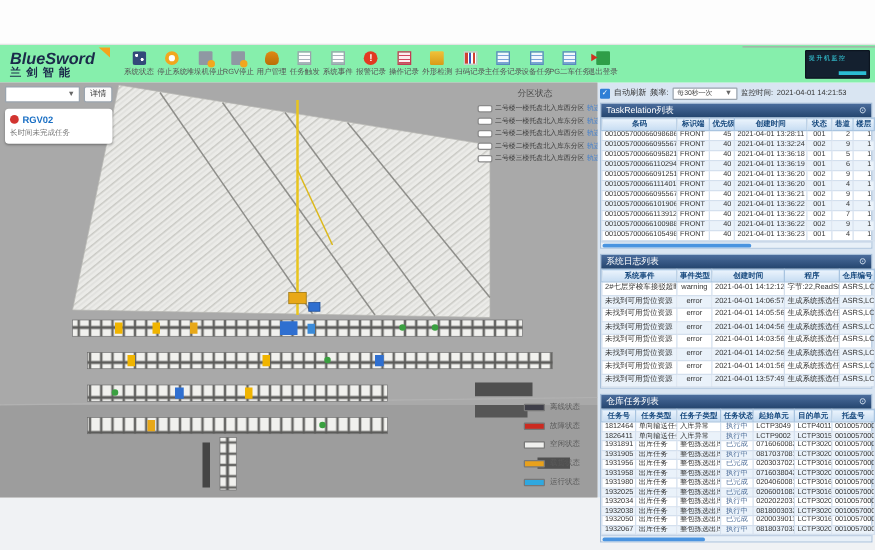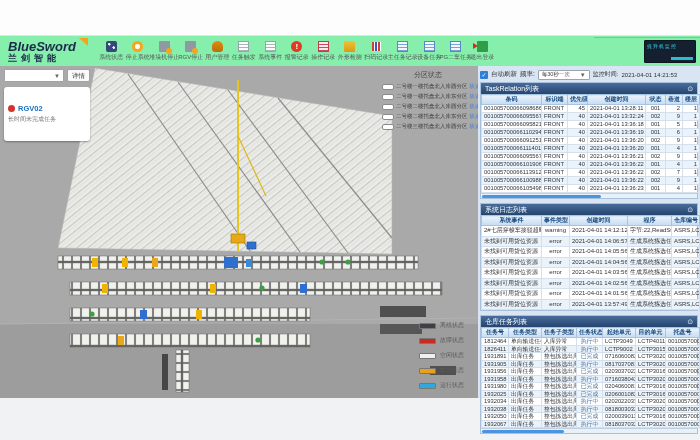--- a/index.html
+++ b/index.html
@@ -42,21 +42,21 @@
   
   .viewport{position:relative;width:478px;height:332px;background:#a9a9a9;overflow:hidden;}
   .viewport svg{position:absolute;left:0;top:0;}
 
   .overlay-left{position:absolute;left:4px;top:3px;width:86px;}
   .ol-row{display:flex;gap:3px;margin-bottom:5px;}
   .mini-select{background:#fff;border:1px solid #9aa4ae;border-radius:1px;height:13px;display:flex;align-items:center;justify-content:space-between;padding:0 3px;font-size:6.5px;color:#444;}
   .ol-select{flex:1;}
   .caret{font-size:6px;color:#666;}
   .detail-btn{height:13px;background:#fafafa;border:1px solid #9aa4ae;border-radius:2px;font-size:6.5px;color:#333;padding:0 4px;line-height:11px;cursor:pointer;}
-  .alert-card{background:#fff;border-radius:3px;box-shadow:0 1px 2px rgba(0,0,0,.35);padding:17px 4px;margin-bottom:6px;}
+  .alert-card{background:#fff;border-radius:3px;box-shadow:0 1px 2px rgba(0,0,0,.35);padding:4px 4px;margin-bottom:6px;}
   .ac-top{display:flex;align-items:center;gap:3px;}
   .ac-ic{width:7px;height:7px;border-radius:50%;}
   .ac-id{font-size:7.5px;font-weight:bold;color:#1a6fc4;}
   .ac-desc{font-size:6px;color:#777;margin-top:2px;white-space:nowrap;}
 
   .zone-panel{position:absolute;right:4px;top:4px;width:92px;}
   .zone-title{font-size:7px;color:#4a4a4a;text-align:center;margin-bottom:3px;}
   .zone-item{display:flex;align-items:center;gap:2px;margin-bottom:3px;cursor:pointer;}
   .zone-cb{width:12px;height:6px;background:#fff;border:1px solid #8a8a8a;border-radius:2px;flex:0 0 auto;}
   .zone-label{font-size:5.5px;color:#3c3c3c;white-space:nowrap;}

